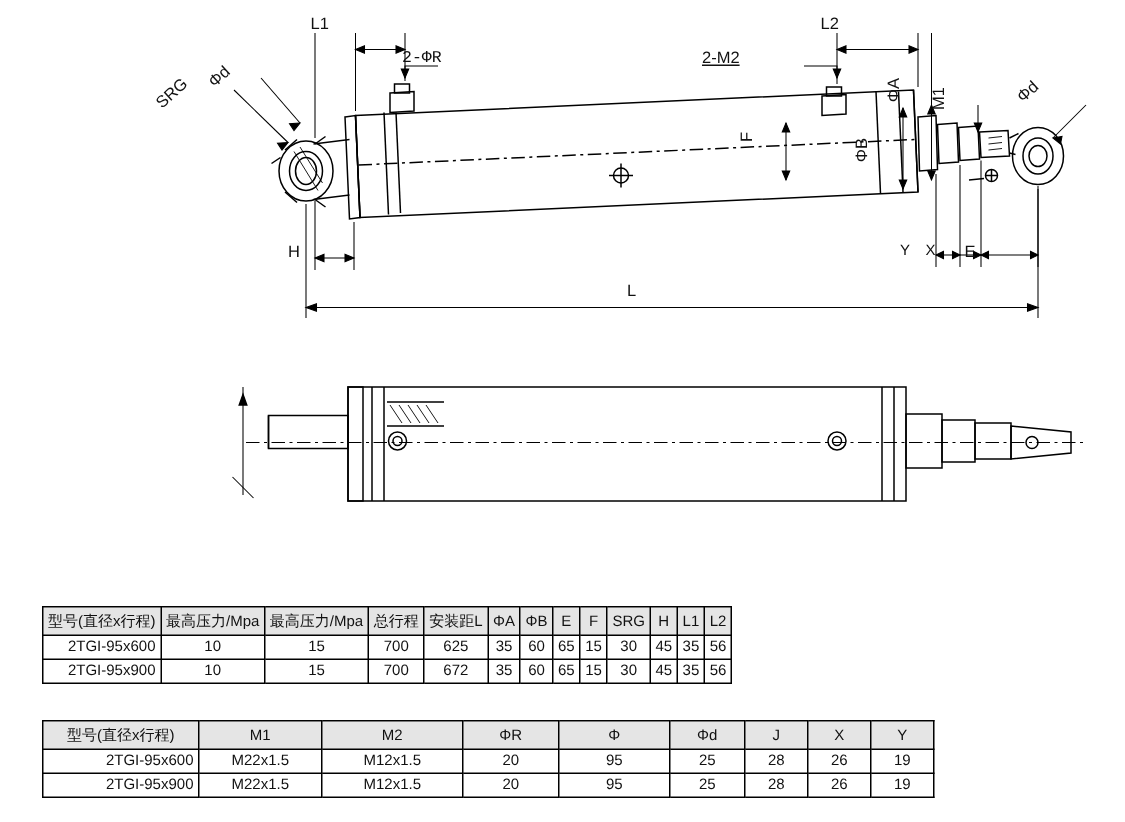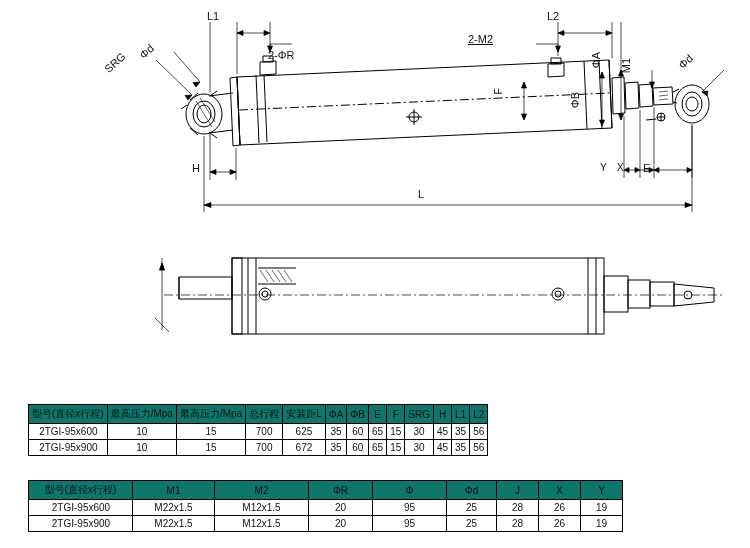--- a/index.html
+++ b/index.html
@@ -2,22 +2,22 @@
 <html><head>
 <meta charset="utf-8">
 <style>
   html,body{margin:0;padding:0;background:#ffffff;}
   body{width:750px;height:548px;position:relative;font-family:"Liberation Sans",sans-serif;color:#111;overflow:hidden;}
   .stage{position:absolute;left:0;top:0;width:750px;height:548px;padding-left:24px;}
   svg{display:block;}
   table{border-collapse:collapse;font-size:10px;font-family:"Liberation Sans",sans-serif;}
   .tbl{position:absolute;}
   .tbl td,.tbl th{border:1px solid #000;padding:2px 3px;text-align:center;white-space:nowrap;font-weight:normal;height:15px;box-sizing:border-box;}
-  .tbl th{background:#0f766e;font-weight:normal;}
-  .tbl td.model{text-align:center;padding-left:4px;}
+  .tbl th{background:#e5e5e5;font-weight:normal;}
+  .tbl td.model{text-align:right;padding-left:4px;}
   #table1{left:28px;top:404px;}
   #table2{left:28px;top:480px;}
   .lbl{position:absolute;font-size:11px;font-family:"Liberation Sans",sans-serif;color:#111;white-space:nowrap;}
   .rot-srg{transform:rotate(-42deg);transform-origin:left top;}
   .rot-phid{transform:rotate(-42deg);transform-origin:left top;}
   .vert{writing-mode:vertical-rl;transform:rotate(180deg);}
 </style>
 </head>
 <body>
 
@@ -192,21 +192,21 @@
 
       <path d="M138 258 L138 330" stroke-width="0.7"></path>
       <path d="M138 263 l-2.5 7 h5 z" fill="#000"></path>
       <path d="M131 318 L145 332" stroke-width="0.7"></path>
     </g>
   </g>
 </svg>
 
 <div class="lbl" style="left:207px;top:10px;">L1</div>
 <div class="lbl" style="left:547px;top:10px;">L2</div>
-<div class="lbl" style="left:268px;top:49px;">2-ΦR</div>
+<div class="lbl" style="left:268px;top:33px;font-family:Liberation Mono, monospace;">2-ΦR</div>
 <div class="lbl" style="left:468px;top:33px;text-decoration:underline;">2-M2</div>
 <div class="lbl rot-srg" style="left:102px;top:66px;">SRG</div>
 <div class="lbl rot-phid" style="left:137px;top:52px;">Φd</div>
 <div class="lbl vert" style="left:590px;top:52px;">ΦA</div>
 <div class="lbl vert" style="left:620px;top:58px;">M1</div>
 <div class="lbl" style="left:676px;top:62px;transform:rotate(-42deg);transform-origin:left top;">Φd</div>
 <div class="lbl vert" style="left:569px;top:92px;">ΦB</div>
 <div class="lbl vert" style="left:492px;top:88px;">F</div>
 <div class="lbl" style="left:192px;top:162px;">H</div>
 <div class="lbl" style="left:600px;top:162px;font-size:10px;">Y</div>

